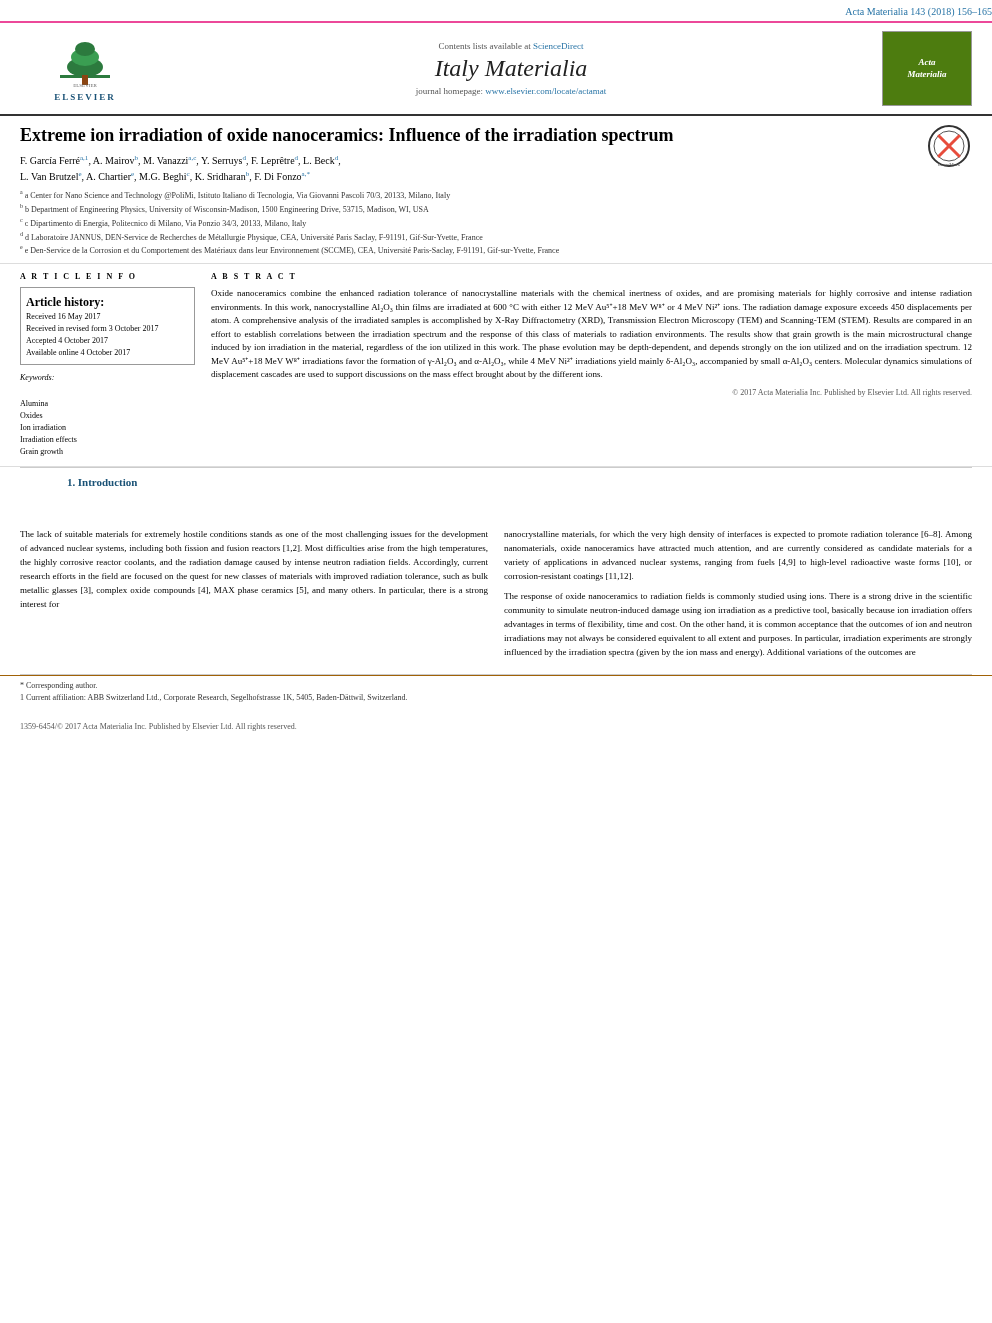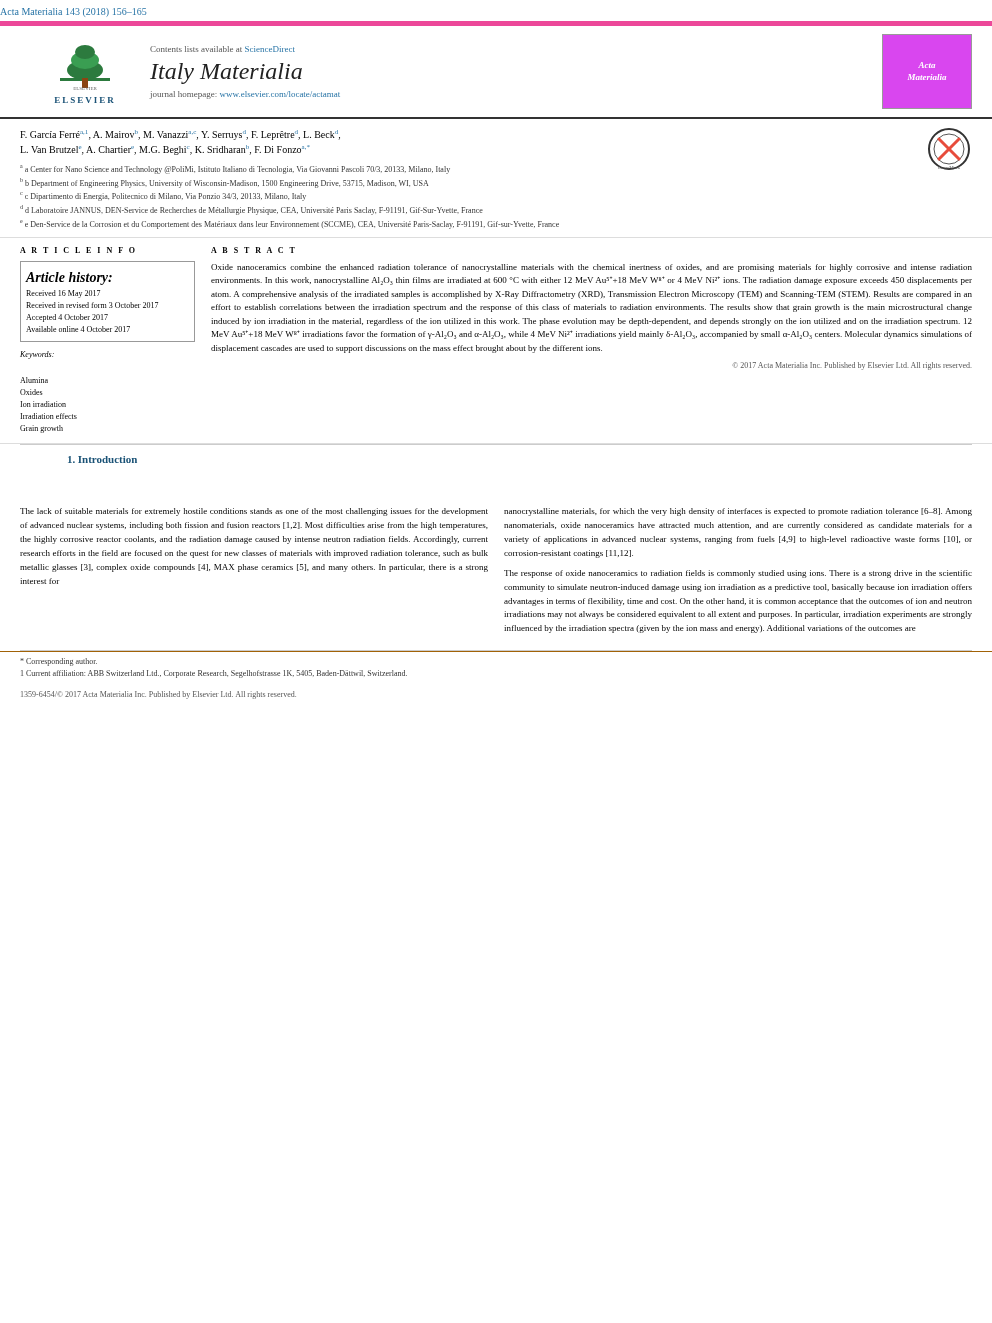--- a/index.html
+++ b/index.html
@@ -12,42 +12,43 @@
       min-height: 1323px;
     }
 
     .page-wrapper {
       width: 992px;
       padding: 0;
     }
 
     
     .journal-bar {
-      text-align: left;
+      text-align: right;
       padding: 6px 0 4px 0;
       font-size: 10px;
       color: #2874a6;
-      border-bottom: 5px solid #ec4899;
+      border-bottom: 2px solid #ec4899;
     }
 
     
     .header {
       display: flex;
       align-items: center;
       padding: 8px 20px;
       border-bottom: 2px solid #333;
     }
     .header-left {
       width: 130px;
       display: flex;
       flex-direction: column;
       align-items: center;
     }
     .header-center {
       flex: 1;
+      text-align: center;
     }
     .header-right {
       width: 100px;
       display: flex;
       justify-content: flex-end;
     }
 
     .elsevier-logo {
       display: flex;
       flex-direction: column;
@@ -87,21 +88,21 @@
     }
     .homepage-link {
       color: #2874a6;
       text-decoration: none;
     }
 
     .acta-logo-box {
       width: 90px;
       height: 75px;
       border: 1px solid #999;
-      background: #d946ef;
+      background: #4d7c0f;
       display: flex;
       align-items: center;
       justify-content: center;
       color: #fff;
       font-size: 8px;
       font-weight: bold;
       text-align: center;
       padding: 4px;
     }
 
@@ -183,23 +184,22 @@
       text-transform: uppercase;
     }
     .info-box {
       border: 1px solid #999;
       padding: 5px;
       font-size: 8px;
       line-height: 1.5;
       margin-bottom: 8px;
     }
     .info-label {
-      font-style: italic;
-      font-weight: bold;
-      font-size: 14px;
+      font-weight: bold;
+      font-size: 12px;
     }
     .keywords-section {
       margin-top: 6px;
     }
     .keywords-title {
       font-style: italic;
       font-size: 8px;
       margin-bottom: 16px;
     }
     .keyword-item {
@@ -269,21 +269,21 @@
     }
     .footer-email {
       color: #2874a6;
       text-decoration: none;
     }
     .footer-doi {
       color: #2874a6;
       text-decoration: none;
     }
     .footer-bottom {
-      margin-top: 9px;
+      margin-top: 17px;
       font-size: 8px;
       color: #555;
     }
 
     .divider-line {
       border: none;
       border-top: 1px solid #ccc;
       margin: 0 20px;
     }
 
@@ -329,20 +329,21 @@
     <div class="header-right">
       <div class="acta-logo-box">
         <span style="font-size:9px; font-style:italic; line-height:1.3;">Acta<br>Materialia</span>
       </div>
     </div>
   </div>
 
 
   <div class="article-title-section">
     <div class="article-title-text">
+      <div class="article-title">Extreme ion irradiation of oxide nanoceramics: Influence of the irradiation spectrum</div>
       <div class="authors-line">
         <span>F. García Ferré</span><sup class="author-sup">a,1</sup>,
         <span> A. Mairov</span><sup class="author-sup">b</sup>,
         <span> M. Vanazzi</span><sup class="author-sup">a,c</sup>,
         <span> Y. Serruys</span><sup class="author-sup">d</sup>,
         <span> F. Leprêtre</span><sup class="author-sup">d</sup>,
         <span> L. Beck</span><sup class="author-sup">d</sup>,<br>
         <span>L. Van Brutzel</span><sup class="author-sup">e</sup>,
         <span> A. Chartier</span><sup class="author-sup">e</sup>,
         <span> M.G. Beghi</span><sup class="author-sup">c</sup>,

